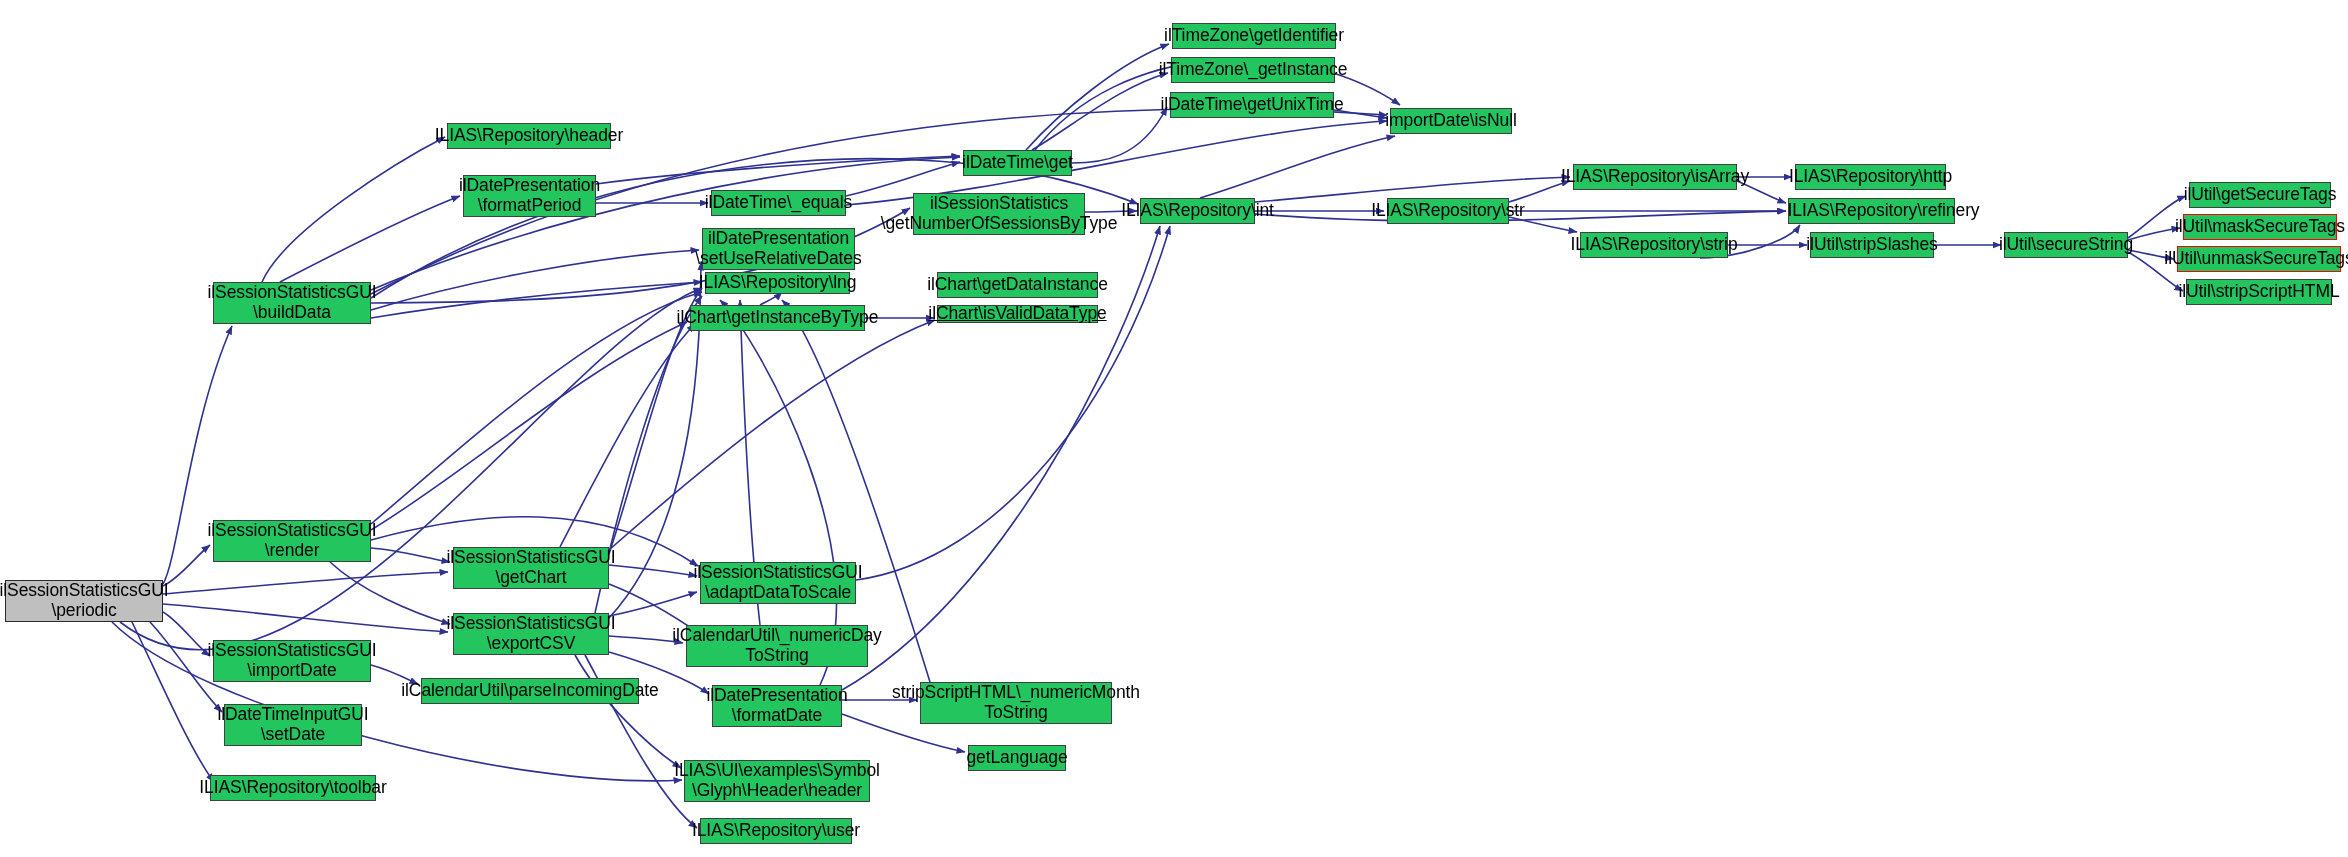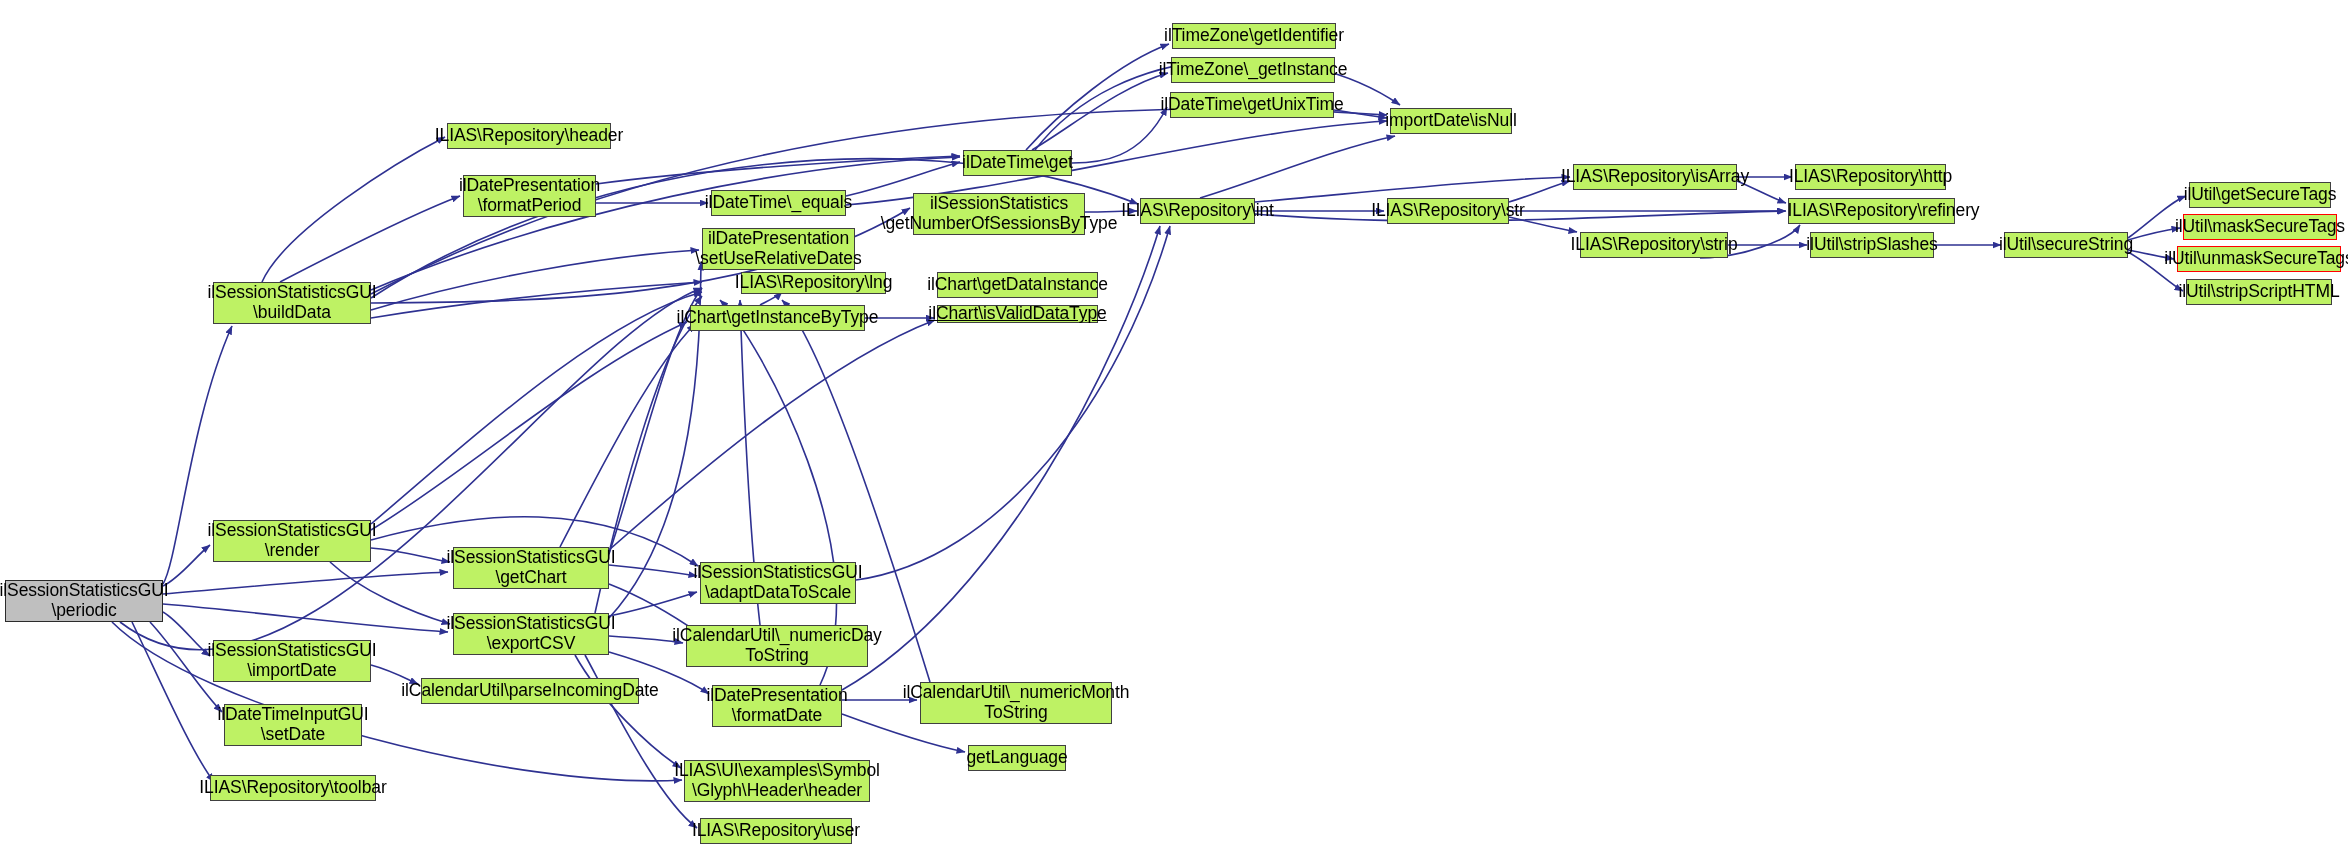--- a/index.html
+++ b/index.html
@@ -7,21 +7,21 @@
   body{
     font-family:"Liberation Sans", sans-serif;
     width:2348px;height:857px;overflow:hidden;
   }
   #graph-root{position:relative;width:2348px;height:857px;background:#ffffff;}
   #edge-layer{position:absolute;left:0;top:0;width:2348px;height:857px;}
   .node{
     position:absolute;
     box-sizing:border-box;
     border:1.5px solid #404040;
-    background:#bef264;
+    background:#22c55e;
     color:#000000;
     display:flex;
     align-items:center;
     justify-content:center;
     text-align:center;
     line-height:1.12;
     font-size:17.5px;
     letter-spacing:-0.1px;
     white-space:pre-line;
     z-index:3;
@@ -129,21 +129,21 @@
       <div class="node" style="left: 463px; top: 175px; width: 133px; height: 42px;"><span class="node-label">ilDatePresentation
 \formatPeriod</span></div>
       <div class="node" style="left: 711px; top: 190px; width: 135px; height: 26px;"><span class="node-label">ilDateTime\_equals</span></div>
       <div class="node" style="left: 963px; top: 150px; width: 109px; height: 26px;"><span class="node-label">ilDateTime\get</span></div>
       <div class="node" style="left: 1172px; top: 23px; width: 164px; height: 26px;"><span class="node-label">ilTimeZone\getIdentifier</span></div>
       <div class="node" style="left: 1171px; top: 57px; width: 164px; height: 26px;"><span class="node-label">ilTimeZone\_getInstance</span></div>
       <div class="node" style="left: 1170px; top: 92px; width: 164px; height: 26px;"><span class="node-label">ilDateTime\getUnixTime</span></div>
       <div class="node" style="left: 1390px; top: 108px; width: 122px; height: 26px;"><span class="node-label">importDate\isNull</span></div>
       <div class="node" style="left: 702px; top: 228px; width: 153px; height: 42px;"><span class="node-label">ilDatePresentation
 \setUseRelativeDates</span></div>
-      <div class="node" style="left: 741px; top: 272px; width: 145px; height: 22px;"><span class="node-label">ILIAS\Repository\lng</span></div>
+      <div class="node" style="left: 705px; top: 272px; width: 145px; height: 22px;"><span class="node-label">ILIAS\Repository\lng</span></div>
       <div class="node" style="left: 690px; top: 305px; width: 175px; height: 26px;"><span class="node-label">ilChart\getInstanceByType</span></div>
       <div class="node" style="left: 937px; top: 272px; width: 161px; height: 26px;"><span class="node-label">ilChart\getDataInstance</span></div>
       <div class="node" style="left: 937px; top: 305px; width: 161px; height: 18px; text-decoration: underline;"><span class="node-label">ilChart\isValidDataType</span></div>
       <div class="node" style="left: 913px; top: 193px; width: 172px; height: 42px;"><span class="node-label">ilSessionStatistics
 \getNumberOfSessionsByType</span></div>
       <div class="node" style="left: 1140px; top: 198px; width: 115px; height: 26px;"><span class="node-label">ILIAS\Repository\int</span></div>
       <div class="node" style="left: 1387px; top: 198px; width: 122px; height: 26px;"><span class="node-label">ILIAS\Repository\str</span></div>
       <div class="node" style="left: 1573px; top: 164px; width: 164px; height: 26px;"><span class="node-label">ILIAS\Repository\isArray</span></div>
       <div class="node" style="left: 1795px; top: 164px; width: 151px; height: 26px;"><span class="node-label">ILIAS\Repository\http</span></div>
       <div class="node" style="left: 1788px; top: 198px; width: 167px; height: 26px; padding-left: 24px;"><span class="node-label">ILIAS\Repository\refinery</span></div>
@@ -158,20 +158,20 @@
 \getChart</span></div>
       <div class="node" style="left: 453px; top: 613px; width: 156px; height: 42px;"><span class="node-label">ilSessionStatisticsGUI
 \exportCSV</span></div>
       <div class="node" style="left: 421px; top: 678px; width: 218px; height: 26px;"><span class="node-label">ilCalendarUtil\parseIncomingDate</span></div>
       <div class="node" style="left: 700px; top: 562px; width: 156px; height: 42px;"><span class="node-label">ilSessionStatisticsGUI
 \adaptDataToScale</span></div>
       <div class="node" style="left: 686px; top: 625px; width: 182px; height: 42px;"><span class="node-label">ilCalendarUtil\_numericDay
 ToString</span></div>
       <div class="node" style="left: 712px; top: 685px; width: 130px; height: 42px;"><span class="node-label">ilDatePresentation
 \formatDate</span></div>
-      <div class="node" style="left: 920px; top: 682px; width: 192px; height: 42px;"><span class="node-label">ilCalendarUtil\_numericMonth
+      <div class="node" style="left: 920px; top: 682px; width: 192px; height: 42px;"><span class="node-label">stripScriptHTML\_numericMonth
 ToString</span></div>
       <div class="node" style="left: 968px; top: 745px; width: 98px; height: 26px;"><span class="node-label">getLanguage</span></div>
       <div class="node" style="left: 684px; top: 760px; width: 186px; height: 42px;"><span class="node-label">ILIAS\UI\examples\Symbol
 \Glyph\Header\header</span></div>
       <div class="node" style="left: 700px; top: 818px; width: 152px; height: 26px;"><span class="node-label">ILIAS\Repository\user</span></div>
     </div>
 </div>
 
 </body></html>

